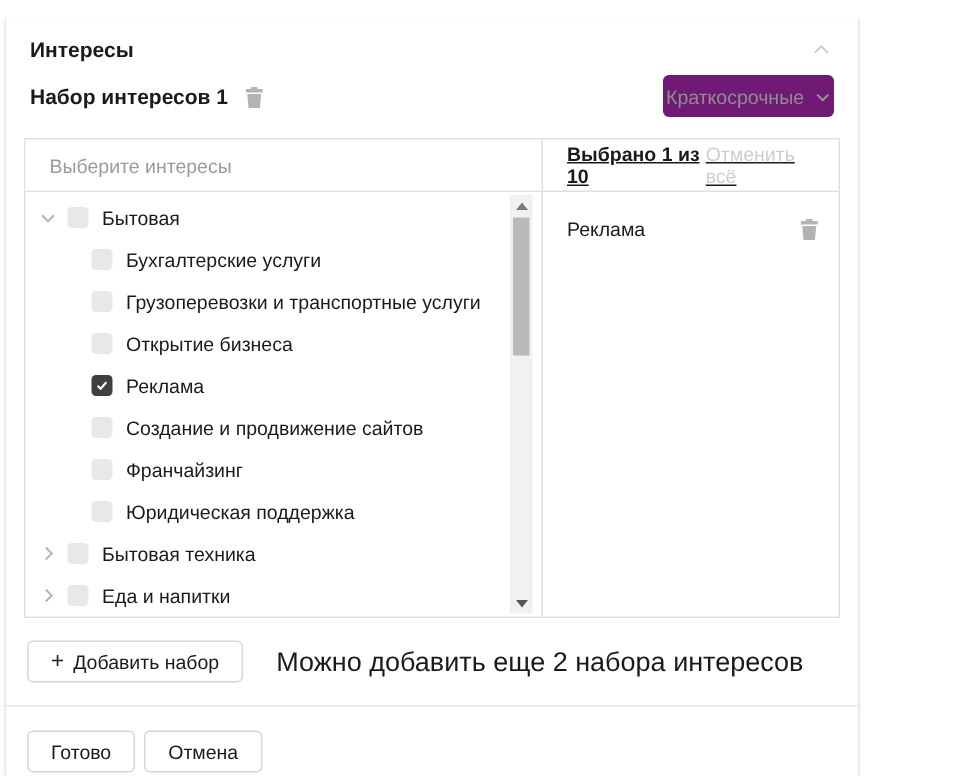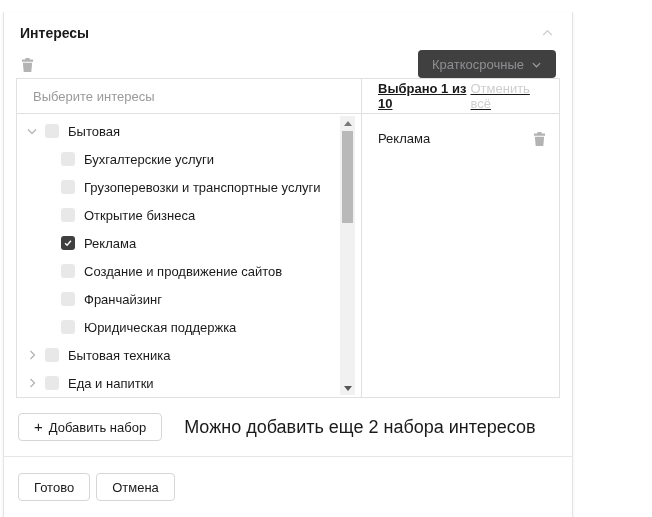--- a/index.html
+++ b/index.html
@@ -25,29 +25,29 @@
   
   .hdr-row { display: flex; justify-content: space-between; align-items: center; height: 22px; padding: 0 4px; }
   .panel-title { font-size: 14px; font-weight: bold; }
   .collapse-btn { width: 18px; height: 18px; display: flex; align-items: center; justify-content: center; cursor: pointer; }
   .set-row { display: flex; justify-content: space-between; align-items: center; height: 28px; margin-top: 6px; padding: 0 4px; }
   .set-left { display: flex; align-items: center; gap: 10px; }
   .set-name { font-size: 14px; font-weight: bold; }
   .trash { width: 15px; height: 16px; display: inline-flex; align-items: center; justify-content: center; cursor: pointer; }
   .trash svg { display: block; }
   .type-dd {
-    height: 28px; padding: 0 14px;
-    background: #404040; border: none; border-radius: 4px;
+    height: 28px; padding: 0 2px;
+    background: #701a75; border: none; border-radius: 4px;
     font-size: 13px; color: #8f8f93;
     display: flex; align-items: center; gap: 7px; cursor: pointer;
     font-family: "Liberation Sans", sans-serif;
   }
   
   .selector {
-    margin-top: 0;
+    margin-top: 14px;
     border: 1px solid #e0e0e0;
     height: 320px;
     display: grid;
     grid-template-columns: 344px 1fr;
     grid-template-rows: 35px 1fr;
   }
   .search-cell { border-bottom: 1px solid #e0e0e0; display: flex; align-items: center; }
   .search-input {
     border: none; outline: none; width: 100%; height: 100%;
     padding: 0 16px; font-size: 13px; color: #1a1a1a;
@@ -110,20 +110,21 @@
     <span class="panel-title">Интересы</span>
     <span class="collapse-btn">
       <svg width="13" height="13" viewBox="0 0 12 12">
           <path d="M2 7.5l4-4 4 4" stroke="#cfcfcf" stroke-width="1.3" fill="none"></path>
         </svg>
     </span>
   </div>
 
   <div class="set-row">
     <span class="set-left">
+      <span class="set-name">Набор интересов 1</span>
       <span class="trash">
         <svg width="13" height="15" viewBox="0 0 14 16" fill="#b3b3b3">
             <path d="M5 1h4l.6 1.5H13V5H1V2.5h3.4L5 1zM2 6h10l-.9 10H2.9L2 6z"></path>
           </svg>
       </span>
     </span>
     <button class="type-dd">
       <span>Краткосрочные</span>
       <svg width="11" height="11" viewBox="0 0 12 12">
           <path d="M2 4.5l4 4 4-4" stroke="#9c9c9c" stroke-width="1.3" fill="none"></path>

